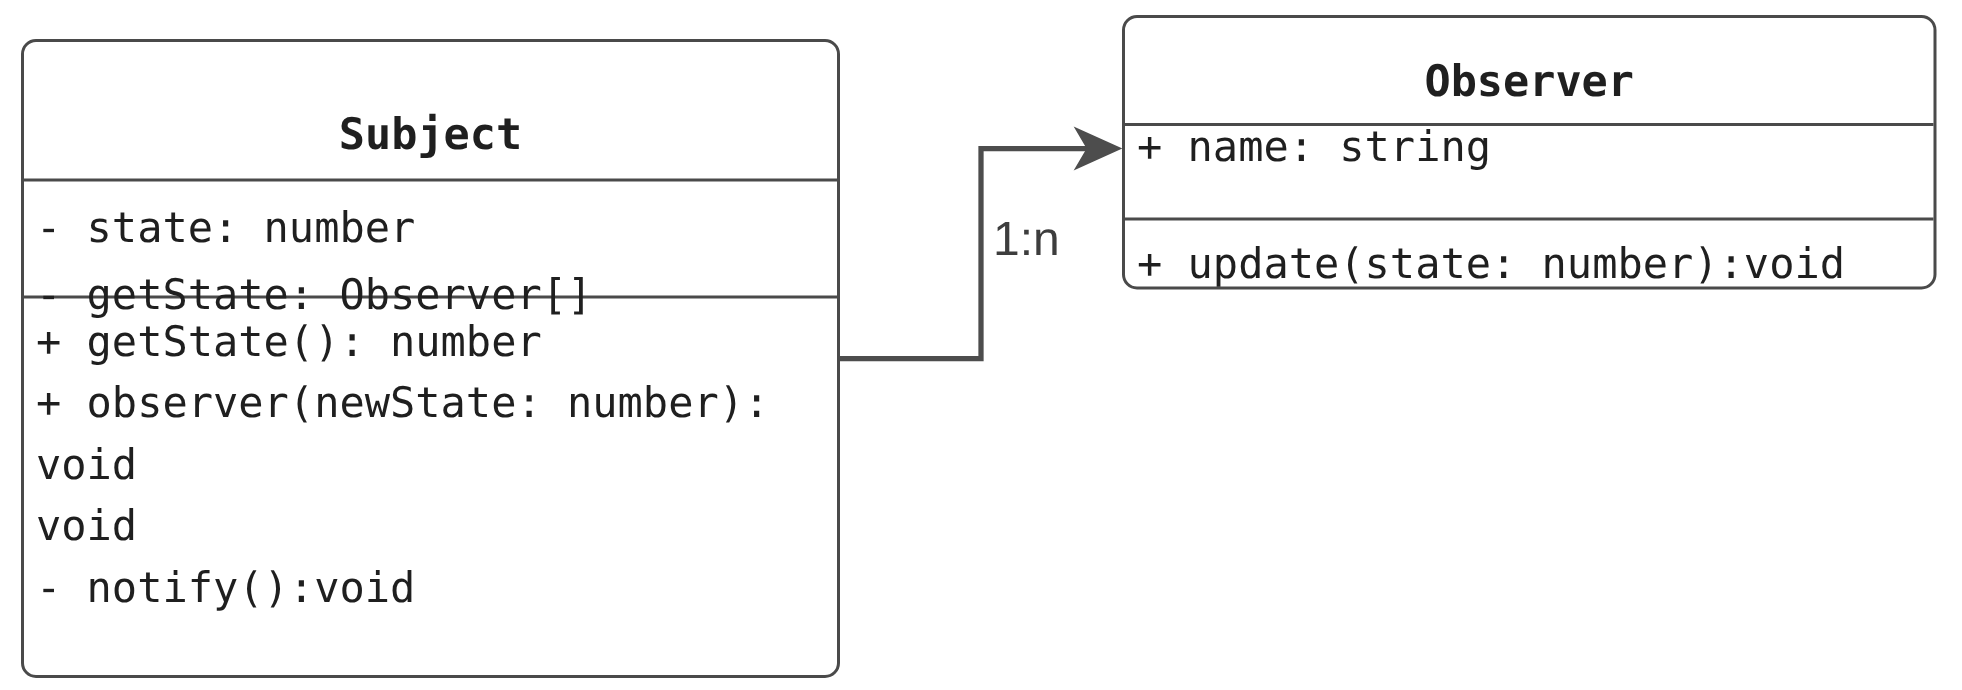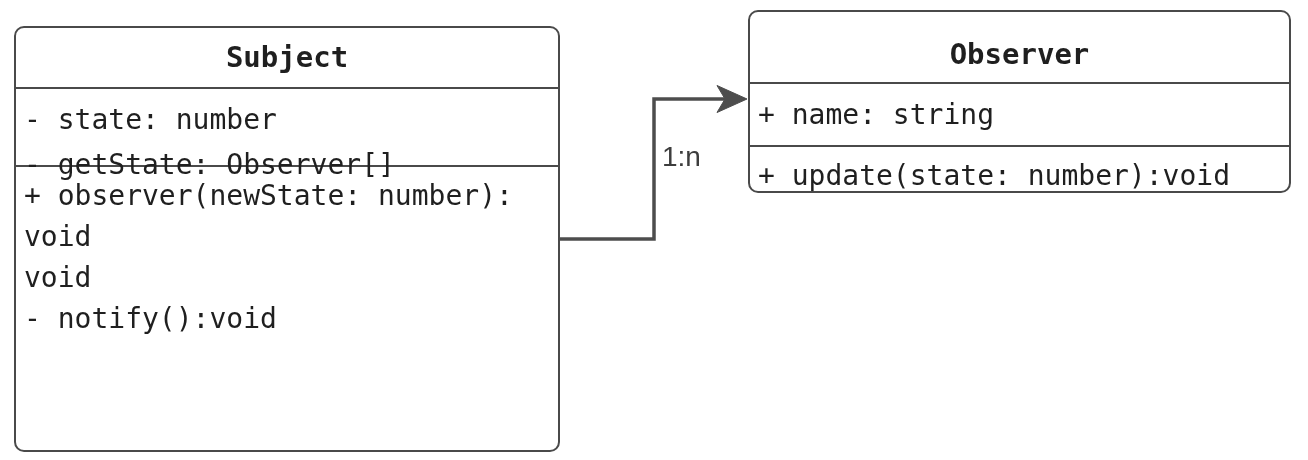--- a/index.html
+++ b/index.html
@@ -44,54 +44,54 @@
   }
   .compartment {
     box-sizing: border-box;
   }
   .compartment .line {
     white-space: pre;
   }
 
   
   .box-subject { left: 14px; top: 26px; width: 546px; height: 426px; }
-  .box-subject .c-title { height: 61px; }
+  .box-subject .c-title { height: 61px; margin-top: 32px; }
   .box-subject .attrs {
     height: 78px;
     border-bottom: 2.5px solid #4a4a4a;
     padding: 8px 22px 0 8px;
   }
   .box-subject .attrs .line { line-height: 45px; }
   .box-subject .methods { padding: 8px 6px 0 8px; }
   .box-subject .methods .line { line-height: 41px; }
 
   
   .box-observer { left: 748px; top: 10px; width: 543px; height: 183px; }
   .box-observer .c-title { height: 58px; margin-top: 14px; }
   .box-observer .attrs {
     height: 63px;
     border-bottom: 2.5px solid #4a4a4a;
     display: flex;
-    align-items: center;
+    align-items: flex-start;
     padding-left: 8px;
   }
   .box-observer .methods {
     height: 57px;
     display: flex;
     align-items: center;
     padding-left: 8px;
     border-radius: 15px;
   }
 
   .relation-label {
     position: absolute;
     left: 662px;
     top: 143px;
     font-family: "Liberation Sans", sans-serif;
-    font-size: 28px;
+    font-size: 32px;
     color: #3d3d3d;
     line-height: 1;
   }
 </style>
 </head>
 <body>
 
 <div class="canvas">
 
   <svg class="connector-svg" viewBox="0 0 1308 460" xmlns="http://www.w3.org/2000/svg">
@@ -101,20 +101,21 @@
 
   <div class="relation-label">1:n</div>
 
   <div class="class-box box-subject">
     <div class="c-title">Subject</div>
     <div class="compartment attrs">
       <div class="line">- state: number</div>
       <div class="line">- getState: Observer[]</div>
     </div>
     <div class="compartment methods">
+      <div class="line">+ getState(): number</div>
       <div class="line">+ observer(newState: number):</div>
       <div class="line">void</div>
       <div class="line">void</div>
       <div class="line">- notify():void</div>
     </div>
   </div>
 
   <div class="class-box box-observer">
     <div class="c-title">Observer</div>
     <div class="compartment attrs">

